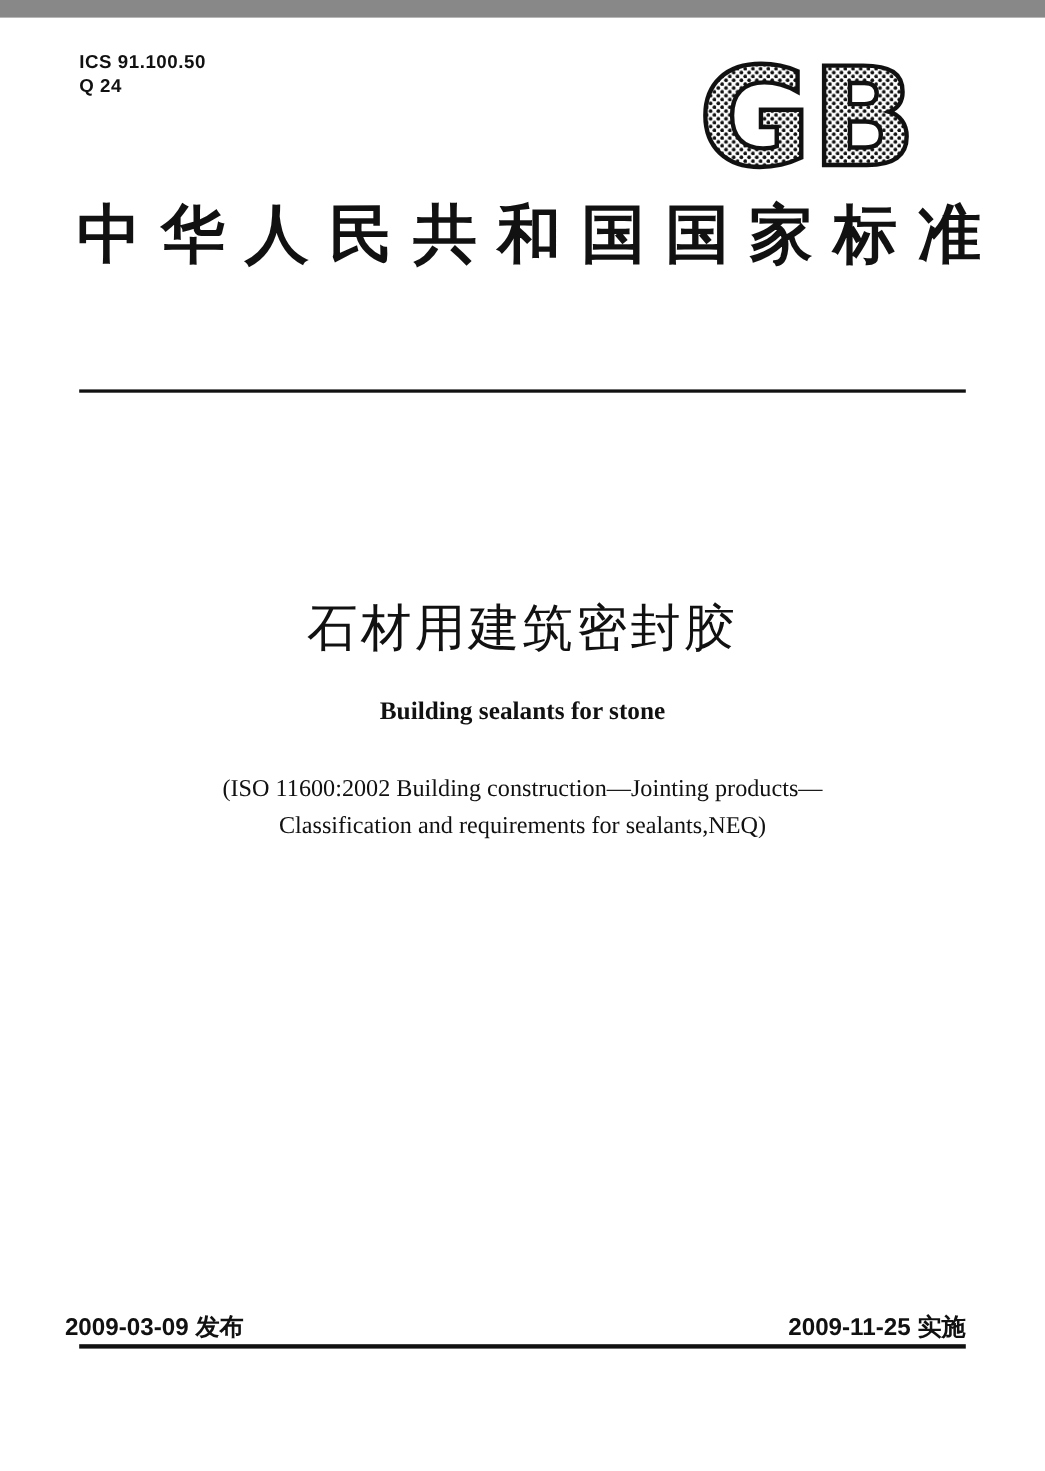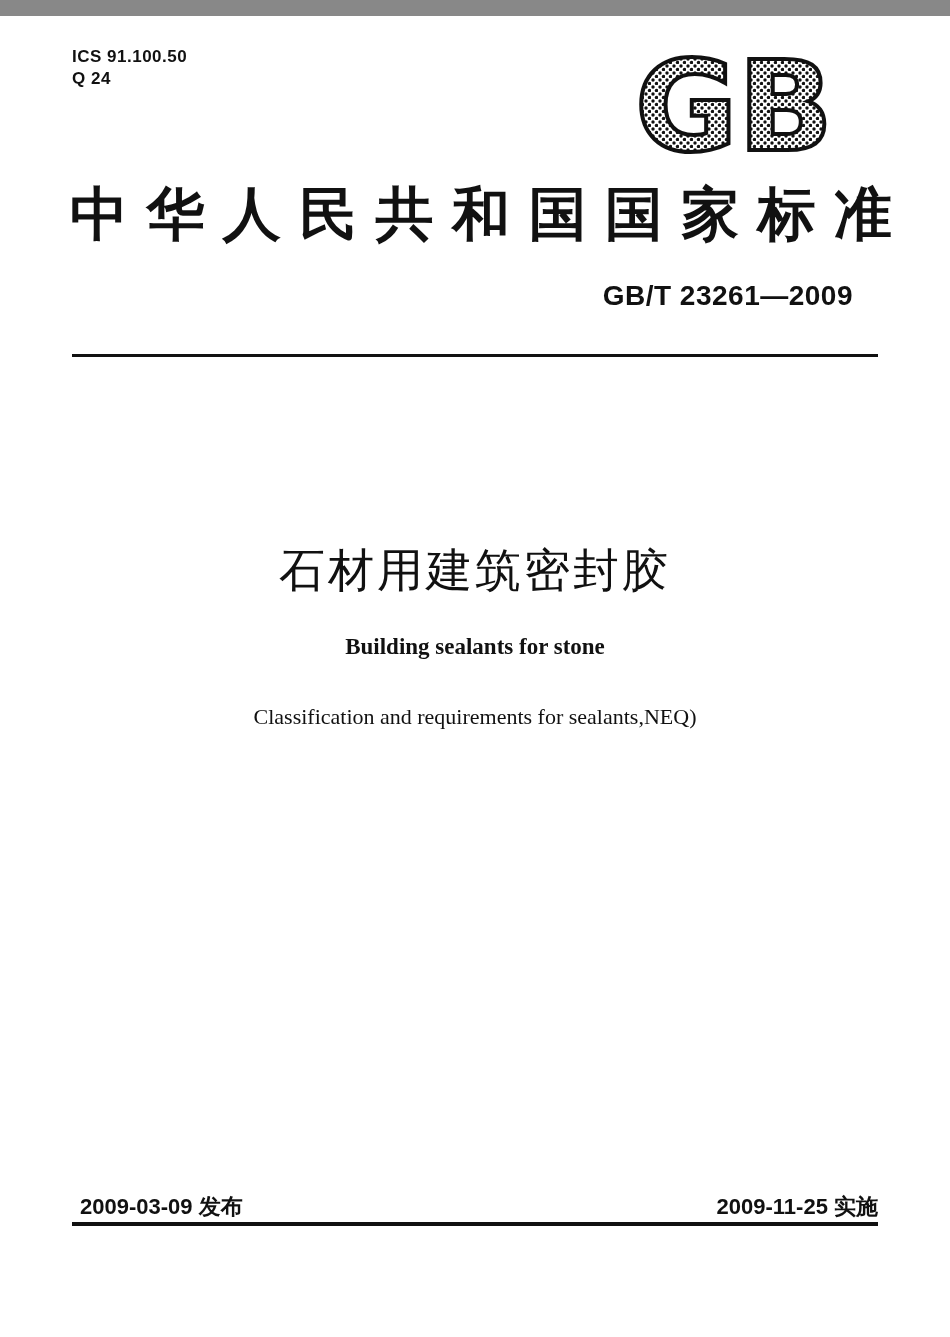--- a/index.html
+++ b/index.html
@@ -98,21 +98,21 @@
     right: 0;
     top: 684px;
     text-align: center;
     font-family: "Liberation Serif", serif;
     font-size: 22px;
     line-height: 33px;
   }
 
   .date-row {
     position: absolute;
-    left: 80px;
+    left: 59px;
     right: 72px;
     top: 1176px;
     display: flex;
     justify-content: space-between;
     font-family: "Liberation Sans", sans-serif;
     font-weight: bold;
     font-size: 22px;
   }
 
   .rule-bottom {
@@ -168,29 +168,29 @@
         <rect width="7" height="7" fill="#ffffff"></rect>
         <circle cx="2" cy="2" r="1.7" fill="#111111"></circle>
         <circle cx="5.5" cy="5.5" r="1.7" fill="#111111"></circle>
       </pattern>
     </defs>
     <text x="104" y="100" text-anchor="middle" font-family="'DejaVu Sans', sans-serif" font-weight="bold" font-size="124" textLength="198" lengthAdjust="spacingAndGlyphs" fill="url(#halftone)" stroke="#111111" stroke-width="4">GB</text>
   </svg>
 
   <div class="nat-title">中华人民共和国国家标准</div>
 
-  <div class="std-number">GB/T 23261—2009</div>
 
   <div class="rule-top"></div>
 
   <div class="doc-title-cn">石材用建筑密封胶</div>
 
   <div class="doc-title-en">Building sealants for stone</div>
 
   <div class="iso-note">
+    <div>(ISO 11600:2002 Building construction—Jointing products—</div>
     <div>Classification and requirements for sealants,NEQ)</div>
   </div>
 
   <div class="date-row">
     <span>2009-03-09 发布</span>
     <span>2009-11-25 实施</span>
   </div>
 
   <div class="rule-bottom"></div>
 

